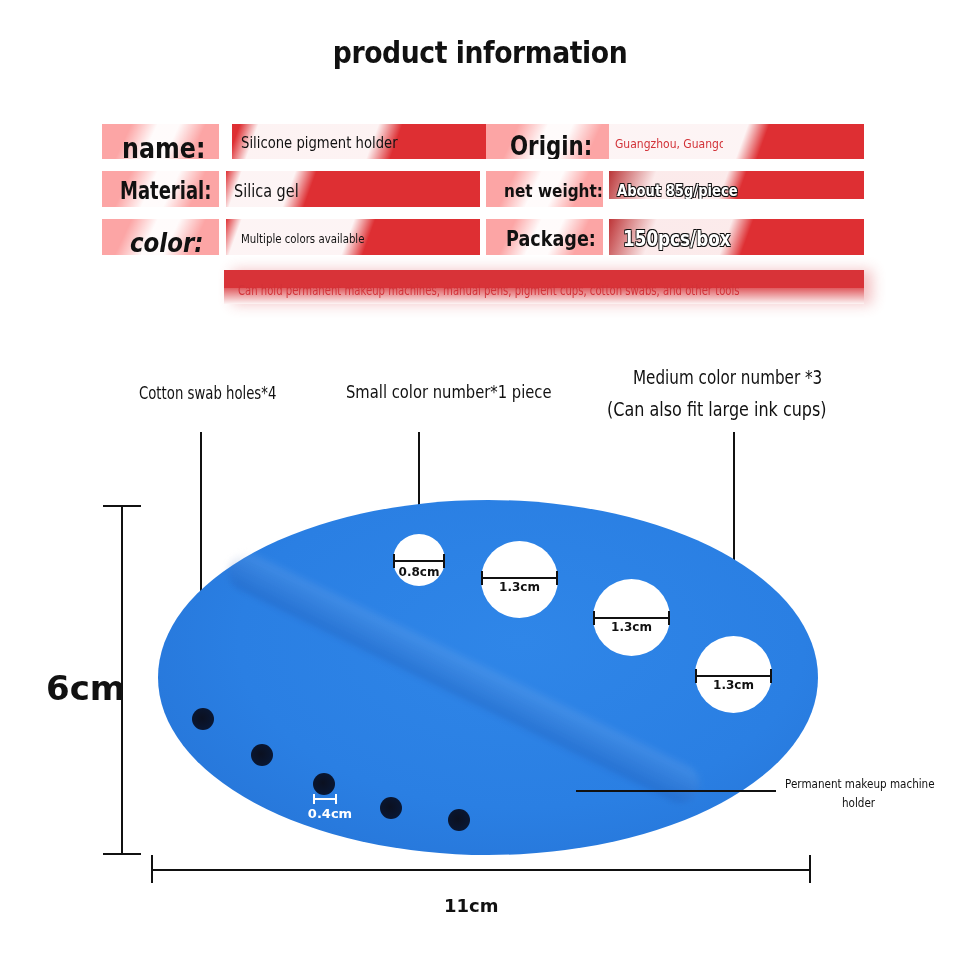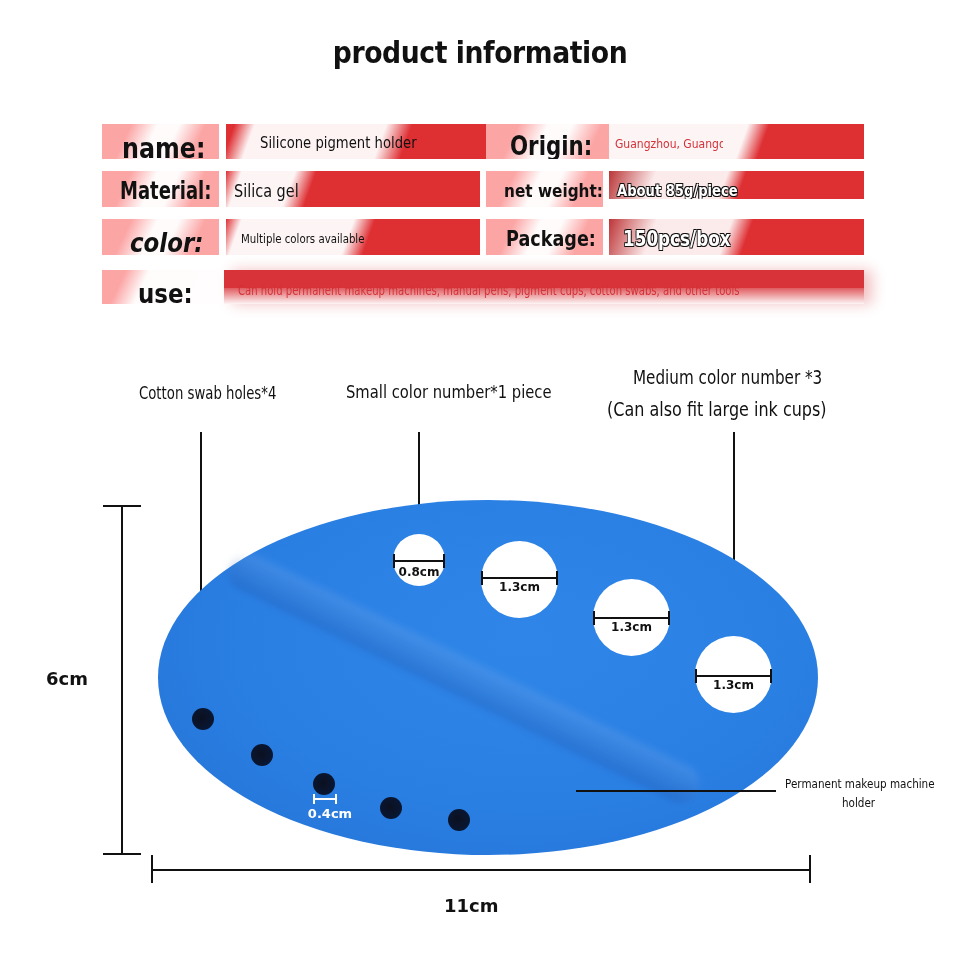--- a/index.html
+++ b/index.html
@@ -55,21 +55,21 @@
 </style>
 </head>
 <body>
 
 <div class="title">product information</div>
 
 <div class="cell label" style="left:102px;top:124px;width:117px;height:35px;">
   <div class="fade"></div>
   <span class="txt lbl" style="font-size:28px;margin:8px 0 0 20px;transform:scaleX(0.85);">name:</span>
 </div>
-<div class="cell value" style="left:226px;top:124px;width:254px;height:35px;padding-left:25px;">
+<div class="cell value" style="left:232px;top:124px;width:254px;height:35px;">
   <div class="fade"></div>
   <span class="txt val" style="font-size:15px;color:#111;margin:10px 0 0 9px;transform:scaleX(0.88);">Silicone pigment holder</span>
 </div>
 <div class="cell label" style="left:486px;top:124px;width:133px;height:35px;">
   <div class="fade"></div>
   <span class="txt lbl" style="font-size:26px;margin:7px 0 0 24px;transform:scaleX(0.82);">Origin:</span>
 </div>
 <div class="cell value" style="left:609px;top:124px;width:255px;height:35px;">
   <div class="fade" style="background:linear-gradient(110deg, rgba(255,255,255,0.95) 0%, rgba(255,255,255,0.95) 52%, transparent 60%);"></div>
   <span class="txt val" style="font-size:12px;color:#d23238;margin:13px 0 0 6px;transform:scaleX(0.9);width:120px;overflow:hidden;">Guangzhou, Guangdong</span>
@@ -103,42 +103,38 @@
 <div class="cell label" style="left:486px;top:219px;width:117px;height:36px;">
   <div class="fade"></div>
   <span class="txt lbl" style="font-size:22px;margin:7px 0 0 20px;transform:scaleX(0.8);">Package:</span>
 </div>
 <div class="cell value" style="left:609px;top:219px;width:255px;height:36px;">
   <div class="fade" style="background:linear-gradient(110deg, rgba(150,60,60,0.45) 0%, rgba(255,255,255,0.9) 18%, rgba(255,255,255,0.9) 46%, transparent 54%);"></div>
   <span class="txt val" style="font-size:21px;color:#fff;font-weight:bold;margin:8px 0 0 14px;transform:scaleX(0.8);text-shadow:-1px -1px 0 #111,1px -1px 0 #111,-1px 1px 0 #111,1px 1px 0 #111;">150pcs/box</span>
 </div>
 
 <div class="use-row">
-  <div class="cell label" style="left:0;top:0;width:117px;height:34px;">
-    <div class="fade" style="background:linear-gradient(115deg, transparent 18%, rgba(255,255,255,0.96) 36%, rgba(255,255,255,0.98) 100%);"></div>
-    <span class="txt lbl" style="font-size:27px;margin:8px 0 0 36px;transform:scaleX(0.85);">use:</span>
-  </div>
   <div class="use-red"></div>
   <span style="position:absolute;left:136px;top:12px;font-family:'DejaVu Sans',sans-serif;font-size:14px;color:#d23238;white-space:nowrap;transform:scaleX(0.72);transform-origin:left center;z-index:3;">Can hold permanent makeup machines, manual pens, pigment cups, cotton swabs, and other tools</span>
 </div>
 
 <div class="callout" style="left:139px;top:383px;transform:scaleX(0.78);">Cotton swab holes*4</div>
 <div class="vline" style="left:200px;top:432px;height:270px;"></div>
 
 <div class="callout" style="left:346px;top:381px;font-size:18px;transform:scaleX(0.82);">Small color number*1 piece</div>
 <div class="vline" style="left:418px;top:432px;height:95px;"></div>
 
 <div class="callout" style="left:633px;top:366px;font-size:19px;transform:scaleX(0.8);">Medium color number *3</div>
 <div class="callout" style="left:607px;top:397px;font-size:20px;transform:scaleX(0.8);">(Can also fit large ink cups)</div>
 <div class="vline" style="left:733px;top:432px;height:196px;"></div>
 
 <div class="hline" style="left:103px;top:505px;width:38px;"></div>
 <div class="vline" style="left:121px;top:505px;height:350px;"></div>
 <div class="hline" style="left:103px;top:853px;width:38px;"></div>
-<div class="dim-label" style="left:46px;top:668px;font-size:18px;">6cm</div>
+<div class="dim-label" style="left:46px;top:668px;font-size:34px;">6cm</div>
 
 <div class="holder"></div>
 <div class="ridge"></div>
 
 <div class="hole" style="left:393px;top:534px;width:52px;height:52px;"></div>
 <div class="meas" style="left:393px;top:560px;width:52px;"></div>
 <div class="mtxt" style="left:393px;top:565px;width:52px;">0.8cm</div>
 
 <div class="hole" style="left:481px;top:541px;width:77px;height:77px;"></div>
 <div class="meas" style="left:481px;top:577px;width:77px;"></div>

